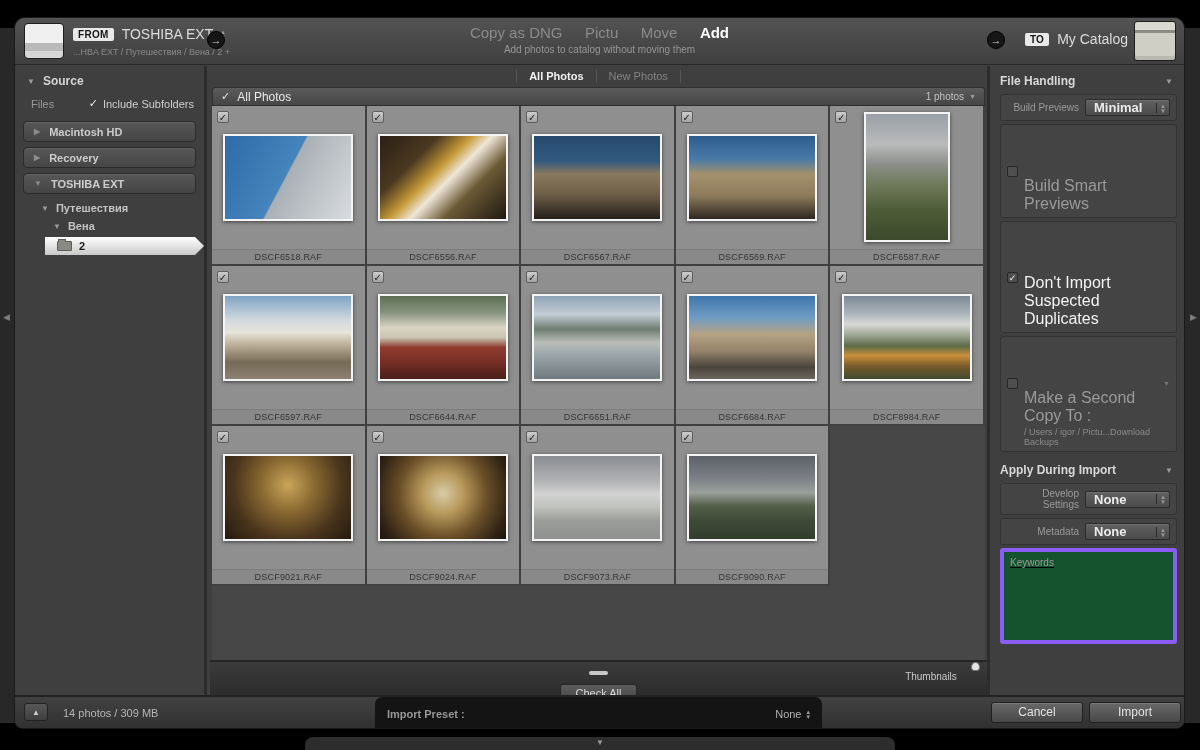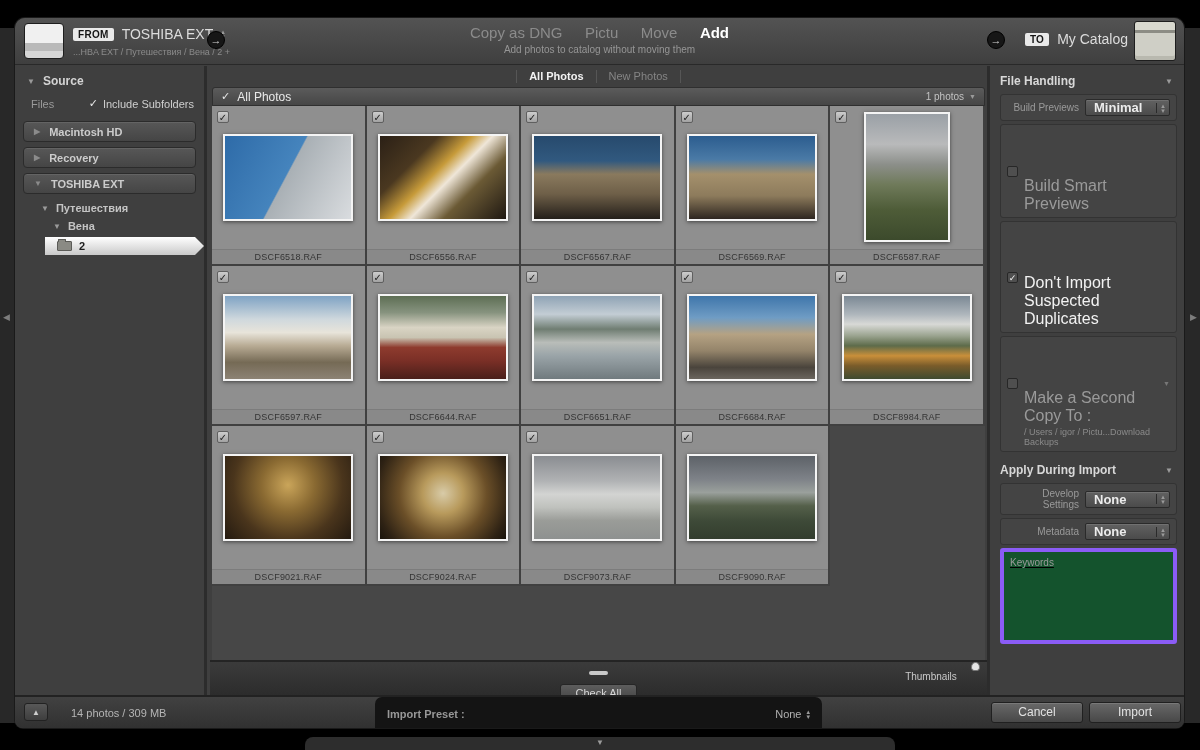--- a/index.html
+++ b/index.html
@@ -174,21 +174,21 @@
     padding:5px 6px;text-decoration:underline; }
   .kw-label { color:#9a9a9a; font-size:10px; }
   .kw-area { margin-top:4px; height:64px; cursor:text; }
 
   
   .bottombar { position:absolute; left:0; right:0; bottom:0; height:33px;
     background:linear-gradient(#414141,#313131); border-top:2px solid #222; }
   .collapse-btn { position:absolute; left:9px; top:6px; width:24px; height:18px;
     background:linear-gradient(#585858,#3e3e3e); border:1px solid #222; border-radius:3px;
     color:#cfcfcf; font-size:8px; text-align:center; line-height:17px; cursor:pointer; }
-  .statustext { position:absolute; left:56px; top:10px; color:#b5b5b5; font-size:11px; }
+  .statustext { position:absolute; left:48px; top:10px; color:#b5b5b5; font-size:11px; }
   .preset-strip { position:absolute; left:360px; top:0; width:447px; height:33px;
     background:#141414; border-radius:7px 7px 0 0; display:flex; align-items:center;
     padding:0 12px; }
   .preset-label { color:#989898; font-size:11px; font-weight:bold; }
   .preset-value { margin-left:auto; display:flex; align-items:center; gap:5px;
     color:#b0b0b0; font-size:11px; cursor:pointer; }
   .bbtn { position:absolute; top:5px; width:92px; height:21px;
     background:linear-gradient(#686868,#484848); border:1px solid #202020; border-radius:3px;
     color:#e2e2e2; font-size:12px; text-align:center; line-height:19px; cursor:pointer;
     box-shadow:inset 0 1px 0 rgba(255,255,255,.12); }

